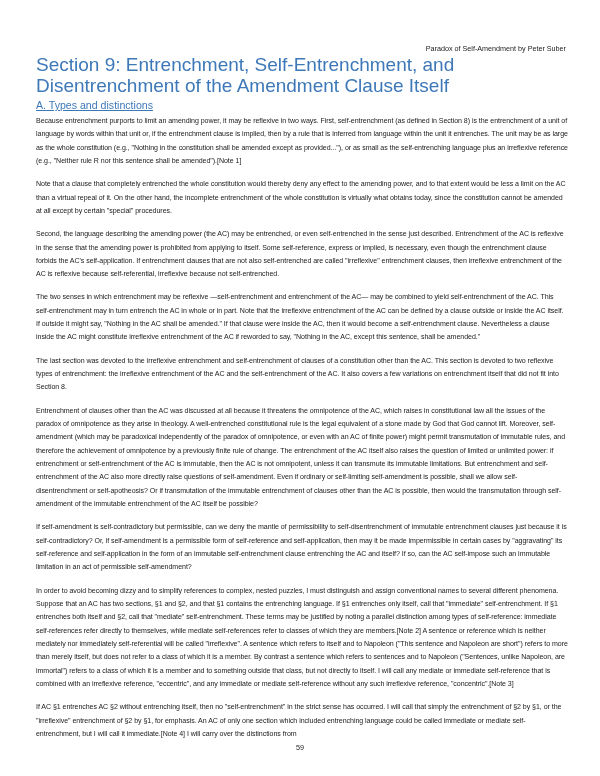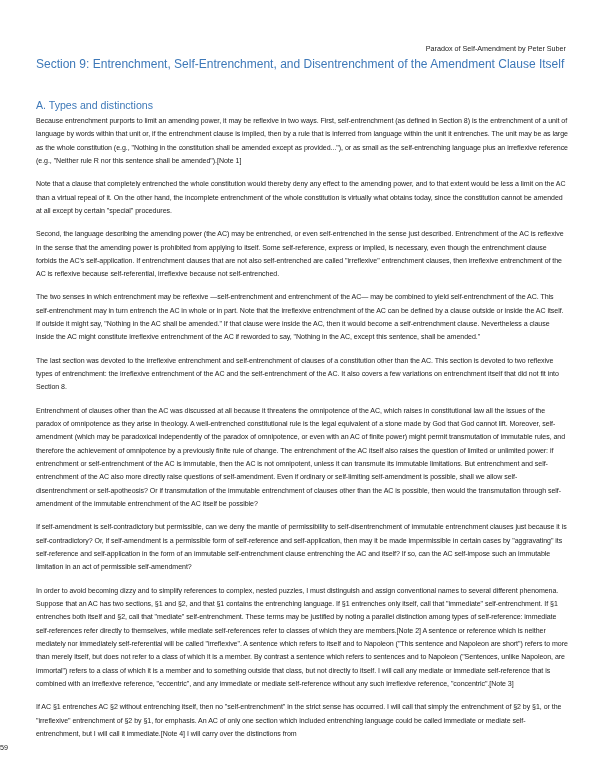--- a/index.html
+++ b/index.html
@@ -1,22 +1,22 @@
 <!DOCTYPE html>
 <html><head>
 <meta charset="utf-8">
 <style>
   html, body { margin: 0; padding: 0; background: #ffffff; }
   body { width: 600px; height: 776px; position: relative; overflow: hidden; font-family: "Liberation Sans", sans-serif; color: #1a1a1a; }
   .running-head { position: absolute; right: 34px; top: 44px; font-size: 7.2px; color: #222; margin-left: 16px; }
-  .title { position: absolute; left: 36px; top: 54px; width: 530px; font-size: 12px; line-height: 21px; color: #3d78b8; font-weight: normal; margin: 0; }
-  .subtitle { position: absolute; left: 36px; top: 99px; font-size: 10.6px; color: #3d78b8; margin: 0; font-weight: normal; }
+  .title { position: absolute; left: 36px; top: 54px; width: 530px; font-size: 19px; line-height: 21px; color: #3d78b8; font-weight: normal; margin: 0; }
+  .subtitle { position: absolute; left: 36px; top: 99px; font-size: 10.6px; color: #3d78b8; margin: 0; font-weight: normal; text-decoration: underline; }
   .body { position: absolute; left: 36px; top: 114px; width: 532px; font-size: 7.05px; line-height: 13.35px; letter-spacing: -0.05px; }
   .body p { margin: 0 0 9.9px 0; }
-  .page-number { position: absolute; left: 0; right: 0; top: 743px; font-size: 7.2px; color: #222; }
+  .page-number { position: absolute; left: 0; right: 0; top: 743px; text-align: center; font-size: 7.2px; color: #222; }
 </style>
 </head>
 <body>
 
 <div class="running-head">Paradox of Self-Amendment by Peter Suber</div>
 
 <h1 class="title">Section 9: Entrenchment, Self-Entrenchment, and Disentrenchment of the Amendment Clause Itself</h1>
 <h2 class="subtitle">A. Types and distinctions</h2>
 
 <div class="body">

